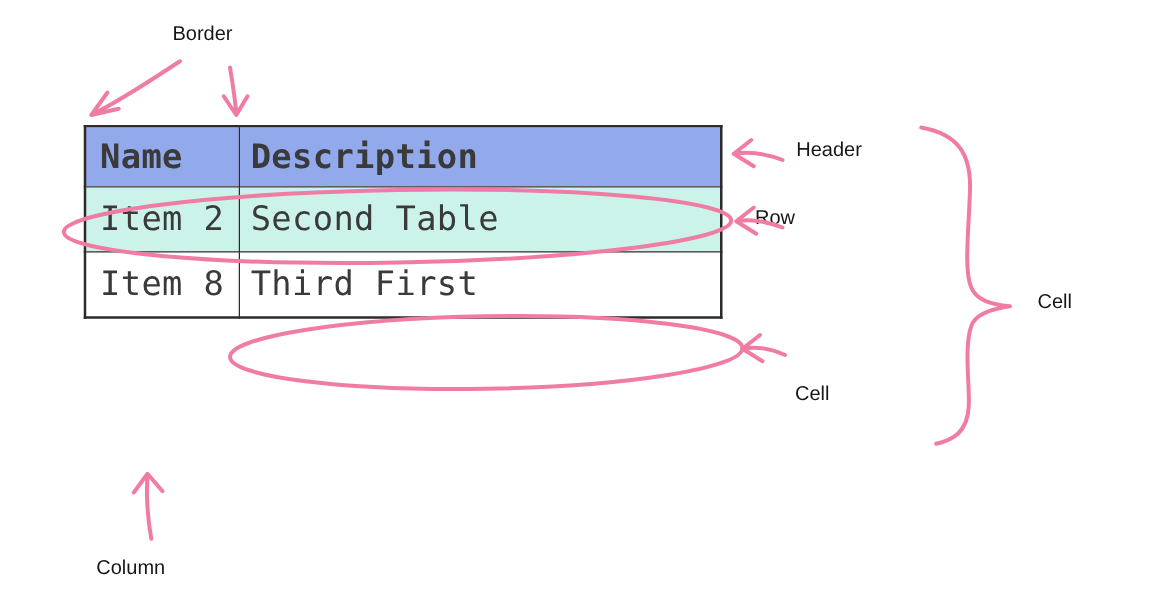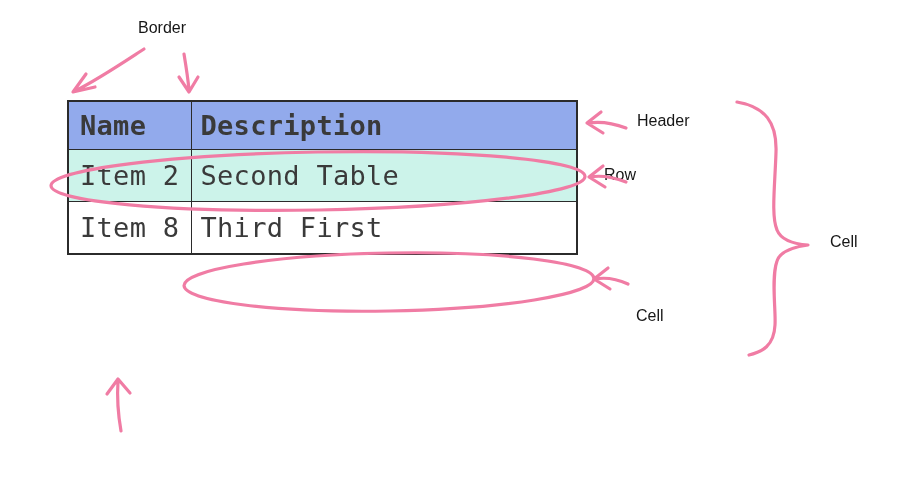--- a/index.html
+++ b/index.html
@@ -64,20 +64,21 @@
         <td>Third First</td>
       </tr>
     </tbody>
   </table>
 
   <div class="label" style="left:138px; top:19px;">Border</div>
   <div class="label" style="left:637px; top:112px;">Header</div>
   <div class="label" style="left:604px; top:166px;">Row</div>
   <div class="label" style="left:636px; top:267px;margin-top:40px;">Cell</div>
   <div class="label" style="left:830px; top:233px;">Cell</div>
+  <div class="label" style="left:77px;  top:446px;">Column</div>
 
   <svg class="overlay" viewBox="0 0 921 483">
     <ellipse class="stroke" cx="318" cy="181" rx="267" ry="29" transform="rotate(-1 318 181)"></ellipse>
     <ellipse class="stroke" cx="389" cy="282" rx="205" ry="29" transform="rotate(-1 389 282)"></ellipse>
     <path class="stroke" d="M 144,49 C 127,60 99,79 75,91 M 86,74 L 73,92 L 95,87"></path>
     <path class="stroke" d="M 184,54 C 186,66 188,79 189,90 M 179,77 L 189,92 L 198,77"></path>
     <path class="stroke" d="M 626,128 C 613,123 601,121 588,123 M 601,112 L 587,123 L 603,133"></path>
     <path class="stroke" d="M 626,182 C 613,177 601,175 590,177 M 603,166 L 589,177 L 605,187"></path>
     <path class="stroke" d="M 628,284 C 617,279 606,277 595,279 M 608,268 L 594,279 L 610,289"></path>
     <path class="stroke" d="M 121,431 C 118,414 117,396 118,381 M 107,394 L 118,379 L 130,393"></path>

